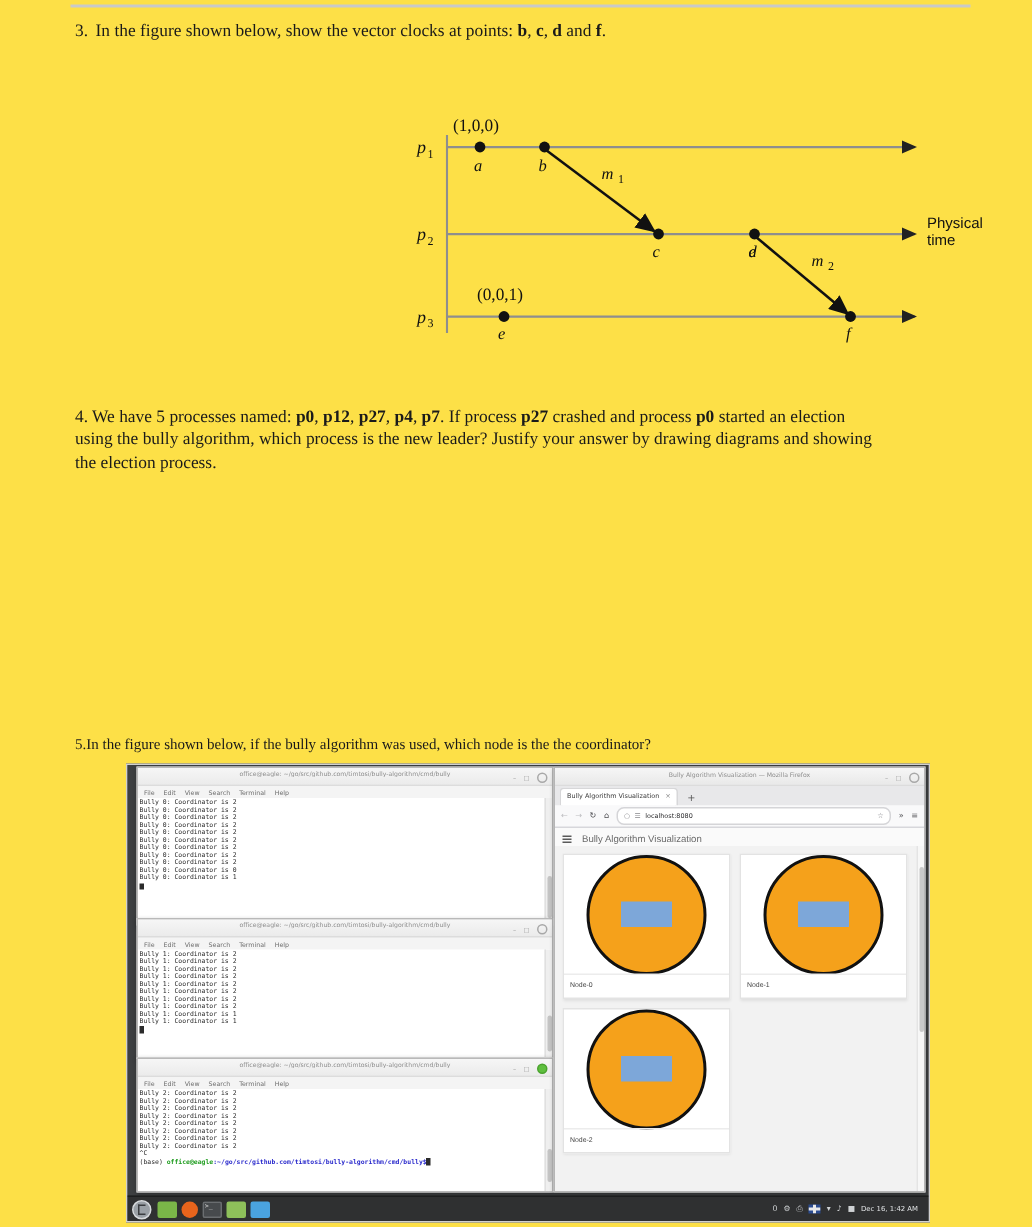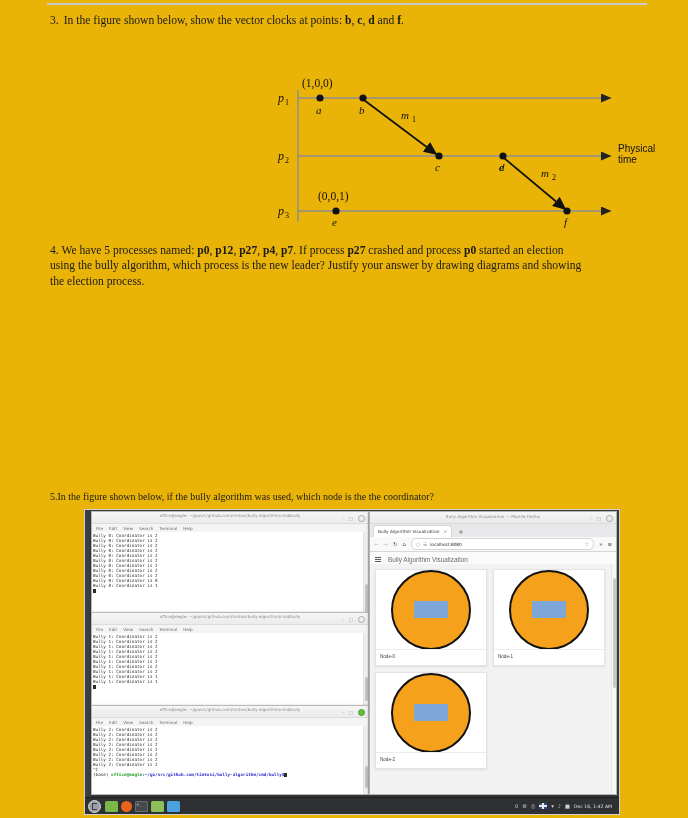--- a/index.html
+++ b/index.html
@@ -11,21 +11,21 @@
     width: 688px;
     height: 818px;
     position: relative;
     font-family: "Liberation Serif", serif;
     color: #1a1a1a;
     overflow: hidden;
   }
   .page {
     position: absolute;
     inset: 0;
-    background: #eab308;
+    background: #fde047;
   }
   .top-rule {
     position: absolute;
     left: 47px;
     top: 3px;
     width: 600px;
     height: 2px;
     background: #c9c9c9;
   }
 
@@ -48,21 +48,21 @@
     top: 76px;
     width: 400px;
     height: 155px;
   }
   .fig-svg { display: block; }
 
   
   .q4 {
     position: absolute;
     left: 50px;
-    top: 243px;
+    top: 270px;
     width: 535px;
     font-size: 11.6px;
     line-height: 15.3px;
   }
 
   
   .q5 {
     position: absolute;
     left: 50px;
     top: 489px;

